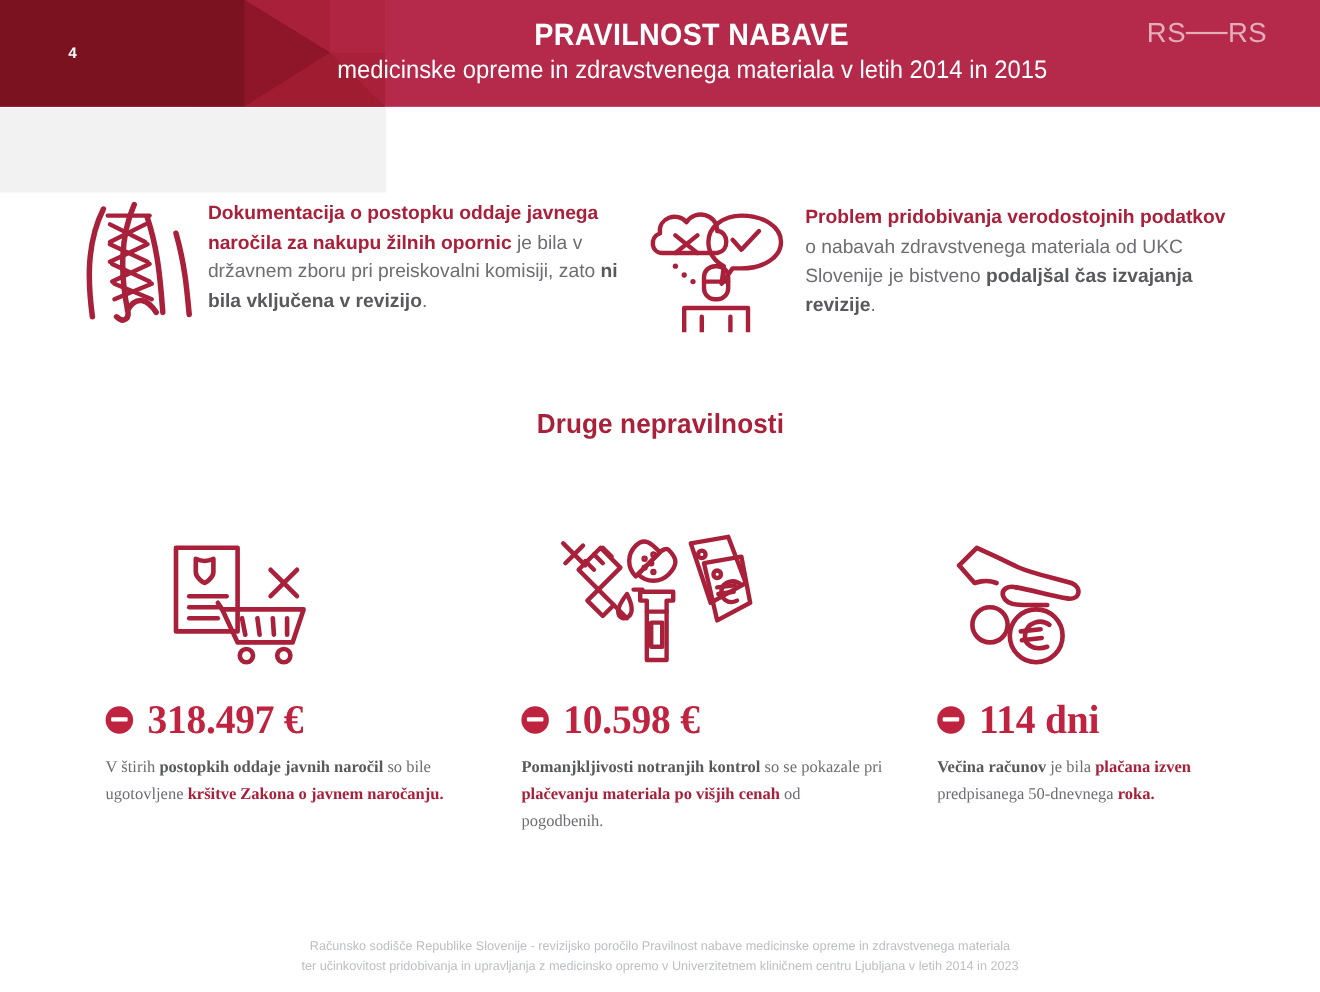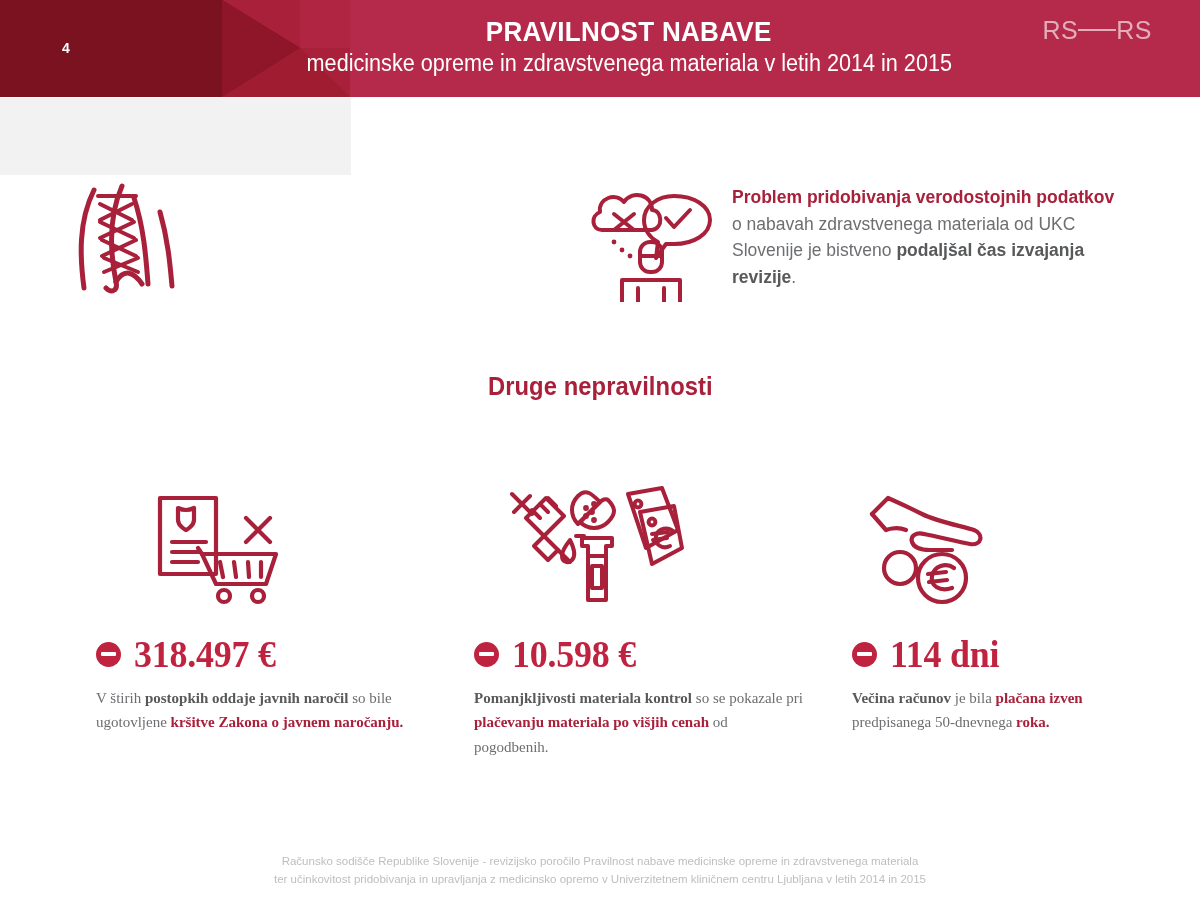--- a/index.html
+++ b/index.html
@@ -296,20 +296,23 @@
             <path d="M28 44 L62 60"></path>
             <path d="M30 62 L64 78"></path>
             <path d="M32 80 L66 94"></path>
             <path d="M60 26 L28 42"></path>
             <path d="M62 44 L28 60"></path>
             <path d="M64 62 L30 78"></path>
             <path d="M66 80 L32 94"></path>
             <path d="M26 18 L64 18"></path>
           </g>
         </svg>
+      </div>
+      <div class="panel-text">
+        <span class="t-red">Dokumentacija o postopku oddaje javnega naročila za nakupu žilnih opornic</span><span> je bila v državnem zboru pri preiskovalni komisiji, zato </span><span class="t-dark">ni bila vključena v revizijo</span><span>.</span>
       </div>
     </div>
 
     <div class="panel panel-b">
       <div class="panel-icon">
         <svg width="132" height="118" viewBox="0 0 132 118">
           <g fill="none" stroke="#a8203a" stroke-width="4" stroke-linecap="round" stroke-linejoin="round">
             <path d="M14 46 C4 46 2 32 12 28 C10 14 28 8 36 18 C44 6 64 10 64 26 C74 26 76 44 64 46 Z"></path>
             <path d="M26 30 L46 46 M46 30 L26 46"></path>
             <circle cx="26" cy="58" r="2.4" fill="#a8203a" stroke="none"></circle>
@@ -400,21 +403,21 @@
             <path d="M168 54 C162 48 152 50 150 58 C148 66 156 72 164 68"></path>
             <path d="M146 56 L162 54 M147 62 L161 60"></path>
           </g>
         </svg>
       </div>
       <div class="col-stat">
         <span class="minus-badge"></span>
         <span class="col-stat-value">10.598 €</span>
       </div>
       <div class="col-body">
-        <span class="t-dark">Pomanjkljivosti materiala kontrol</span><span> so se pokazale pri </span><span class="t-red">plačevanju materiala po višjih cenah</span><span> od pogodbenih.</span>
+        <span class="t-dark">Pomanjkljivosti notranjih kontrol</span><span> so se pokazale pri </span><span class="t-red">plačevanju materiala po višjih cenah</span><span> od pogodbenih.</span>
       </div>
     </div>
 
     <div class="col col-3">
       <div class="col-icon">
         <svg width="150" height="118" viewBox="0 0 150 118">
           <g fill="none" stroke="#a8203a" stroke-width="4.2" stroke-linecap="round" stroke-linejoin="round">
             <path d="M6 22 L22 6 C22 6 40 14 56 22 C72 30 96 34 108 38 C118 42 116 54 104 52 C92 50 70 44 58 42"></path>
             <path d="M58 42 C50 40 44 44 46 50 C48 56 56 58 64 58 L86 58"></path>
             <path d="M6 22 L20 38 C20 38 30 34 40 38"></path>
@@ -430,16 +433,16 @@
         <span class="col-stat-value">114 dni</span>
       </div>
       <div class="col-body">
         <span class="t-dark">Večina računov</span><span> je bila </span><span class="t-red">plačana izven</span><span> predpisanega 50-dnevnega </span><span class="t-red">roka.</span>
       </div>
     </div>
   </div>
 
   <div class="footer">
     <div>Računsko sodišče Republike Slovenije - revizijsko poročilo Pravilnost nabave medicinske opreme in zdravstvenega materiala</div>
-    <div>ter učinkovitost pridobivanja in upravljanja z medicinsko opremo v Univerzitetnem kliničnem centru Ljubljana v letih 2014 in 2015</div>
+    <div>ter učinkovitost pridobivanja in upravljanja z medicinsko opremo v Univerzitetnem kliničnem centru Ljubljana v letih 2014 in 2023</div>
   </div>
 
 </div>
 
 </body></html>

